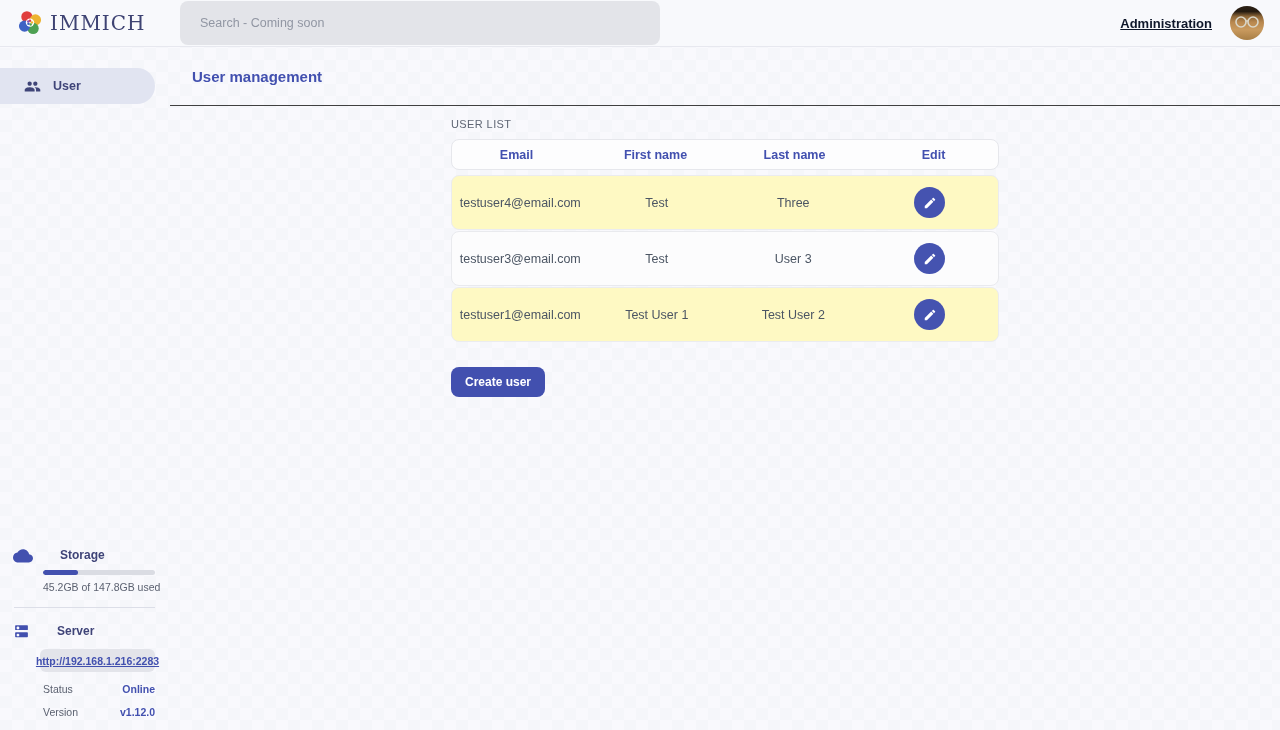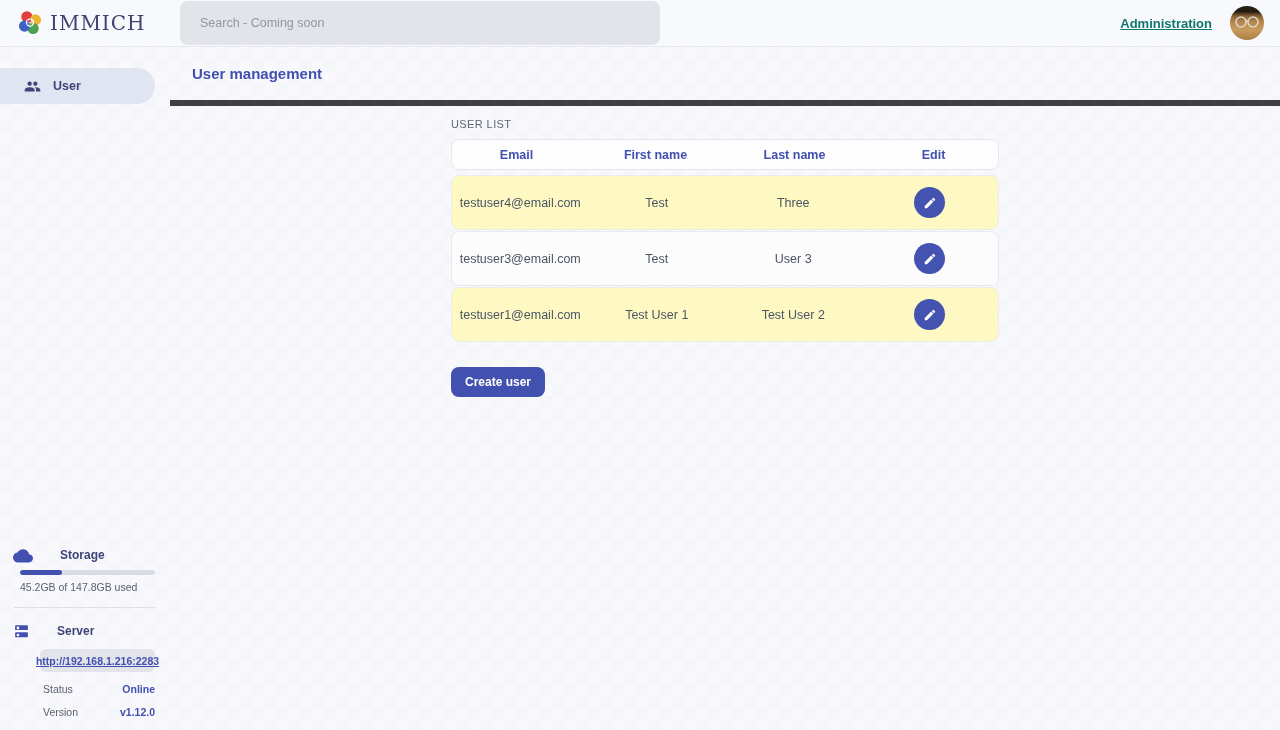--- a/index.html
+++ b/index.html
@@ -28,21 +28,21 @@
     font-size:20px; letter-spacing:1px; color:#3e4373; font-weight:500;
   }
   .search-input {
     width:480px; height:44px; border:none; outline:none;
     background:#e3e4e9; border-radius:8px; padding:0 20px;
     font-size:12.5px; color:#4b5563; font-family:"Liberation Sans", sans-serif;
   }
   .search-input::placeholder { color:#9196a3; }
   .topbar-right { margin-left:auto; display:flex; align-items:center; gap:18px; padding-right:16px; }
   .admin-link {
-    font-size:13px; font-weight:bold; color:#0f766e;
+    font-size:13px; font-weight:bold; color:#0f172a;
     text-decoration:underline; cursor:pointer;
   }
   .avatar {
     width:34px; height:34px; border-radius:50%; overflow:hidden; cursor:pointer;
     background:linear-gradient(180deg,#2c2115 0%,#241a10 16%,#8a6436 30%,#b9884f 48%,#c99a5e 70%,#a87e45 100%);
     position:relative; flex:none;
   }
   .avatar svg { position:absolute; left:4px; top:9px; }
 
   
@@ -50,39 +50,39 @@
   .side-item {
     margin-top:21px; width:155px; height:36px;
     background:#e1e4f1; border-radius:0 18px 18px 0;
     display:flex; align-items:center; gap:12px; padding-left:24px; cursor:pointer;
   }
   .side-item-label { font-size:12.5px; font-weight:600; color:#3f4478; }
 
   .side-footer { position:absolute; left:0; bottom:12px; width:170px; }
   .foot-row { display:flex; align-items:flex-start; gap:27px; padding-left:13px; }
   .foot-title { font-size:12px; font-weight:bold; color:#3f4478; padding-top:2px; }
-  .foot-body { padding-left:20px; padding-right:15px; }
+  .foot-body { padding-left:43px; padding-right:15px; }
   .progress-track {
     margin-top:7px; height:5px; background:#dadce3; border-radius:3px; overflow:hidden;
   }
   .progress-fill { height:100%; background:#4250af; border-radius:3px; }
   .usage-text { margin-top:6px; font-size:10.5px; color:#5b6170; white-space:nowrap; }
   .foot-divider { margin:14px 0 14px 14px; width:141px; border-top:1px solid #dcdee8; }
   .url-badge {
     margin-top:9px; height:23px; background:#e3e4ea; border-radius:6px;
     display:flex; align-items:center; justify-content:center;
     font-size:10.5px; font-weight:bold; color:#4250af; white-space:nowrap;text-decoration:underline;
   }
   .kv-row { display:flex; justify-content:space-between; margin-top:11px; }
   .kv-label { font-size:10.5px; color:#5b6170; }
   .kv-value { font-size:10.5px; font-weight:bold; color:#4250af; }
 
   
   .main { position:absolute; top:47px; left:170px; right:0; bottom:0; }
-  .main-titlebar { height:59px; border-bottom:6px solid #404040; display:flex; align-items:center; padding-left:22px; }
+  .main-titlebar { height:59px; border-bottom:1px solid #404040; display:flex; align-items:center; padding-left:22px; }
   .page-title { font-size:15px; font-weight:600; color:#4250af; }
 
   .content { width:548px; margin:0 auto; padding-top:12px; }
   .section-label { font-size:11px; color:#5f6674; letter-spacing:0.4px; }
 
   .table-head {
     margin-top:9px; height:31px; background:#fdfdfe;
     border:1px solid #e6e7ec; border-radius:8px;
     display:grid; grid-template-columns:repeat(4,1fr); align-items:center;gap:10px;
   }

